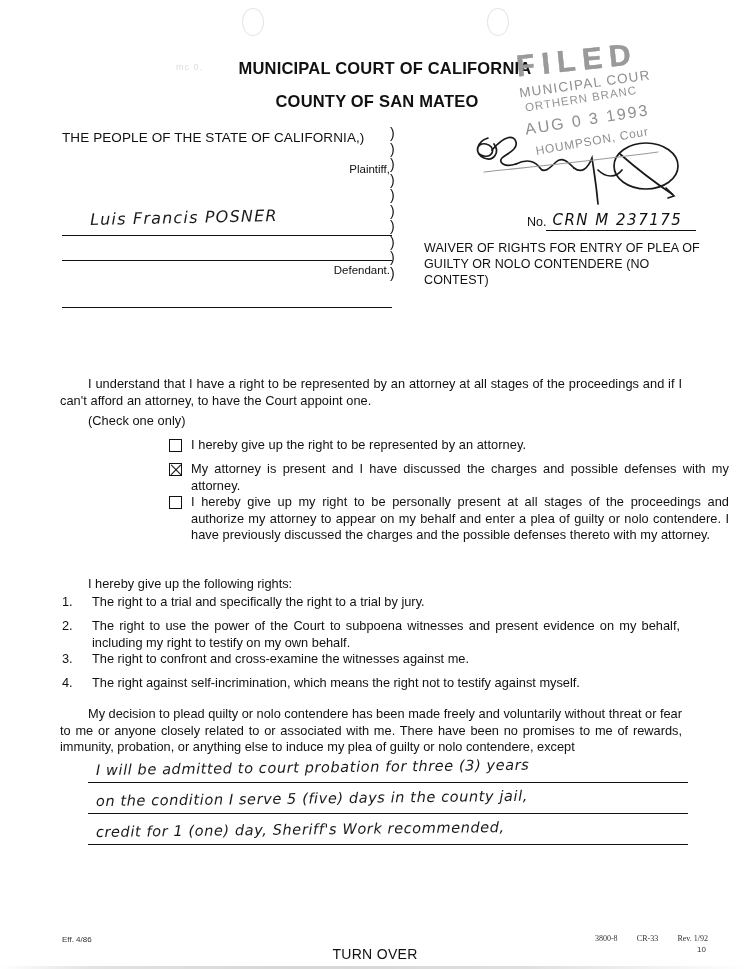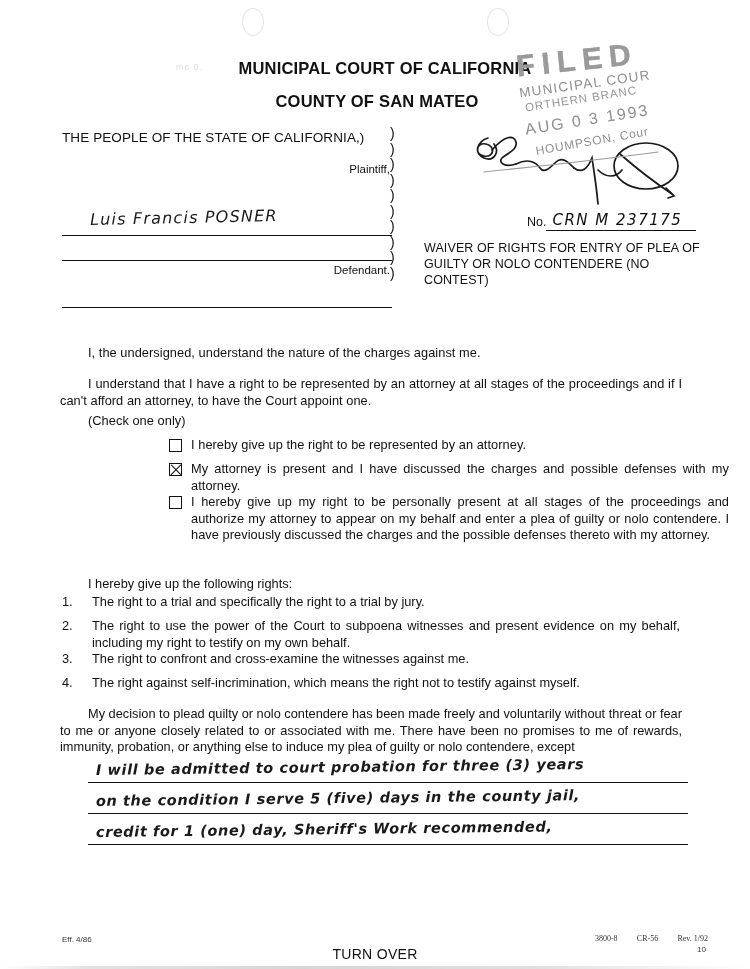--- a/index.html
+++ b/index.html
@@ -282,21 +282,20 @@
   #handwritten-block {
     position: absolute;
     left: 88px;
     top: 752px;
     width: 600px;
   }
   .hw-line {
     position: relative;
     height: 30px;
     border-bottom: 1px solid #111;
-    font-weight: bold;
   }
   .hw-text {
     position: absolute;
     left: 8px;
     bottom: 4px;
     font-family: "DejaVu Sans", sans-serif;
     font-style: italic;
     font-size: 14.5px;
     letter-spacing: .6px;
     color: #1a1a1a;
@@ -388,21 +387,20 @@
   <div class="rule" id="rule-lower"></div>
 
   <div id="defendant-name">Luis Francis POSNER</div>
 
   <div id="case-number-row">
     <span class="no-label">No.</span><span id="case-number-value">CRN M 237175</span>
   </div>
 
   <div id="doc-title">WAIVER OF RIGHTS FOR ENTRY OF PLEA OF GUILTY OR NOLO CONTENDERE (NO CONTEST)</div>
 
-  <div class="body-para" id="para-1">I, the undersigned, understand the nature of the charges against me.</div>
   <div class="body-para" id="para-2">I understand that I have a right to be represented by an attorney at all stages of the proceedings and if I can't afford an attorney, to have the Court appoint one.</div>
   <div class="body-para" id="check-one">(Check one only)</div>
 
   <div class="check-row" id="check-row-1">
     <span class="checkbox"></span>
     <span class="check-text">I hereby give up the right to be represented by an attorney.</span>
   </div>
 
   <div class="check-row" id="check-row-3">
     <span class="checkbox"></span>
@@ -445,20 +443,20 @@
     <div class="hw-line">
       <span class="hw-text">credit for 1 (one) day, Sheriff's Work recommended,</span>
     </div>
   </div>
 
   <div id="footer-eff">Eff. 4/86</div>
   <div id="footer-turnover">TURN OVER</div>
   <div id="footer-codes">
     <div class="codes-line">
       <span>3800-8</span>
-      <span>CR-56</span>
+      <span>CR-33</span>
       <span>Rev. 1/92</span>
     </div>
     <div id="footer-page-num">10</div>
   </div>
 
   <div class="page-edge-bottom"></div>
 </div>
 
 </body></html>

